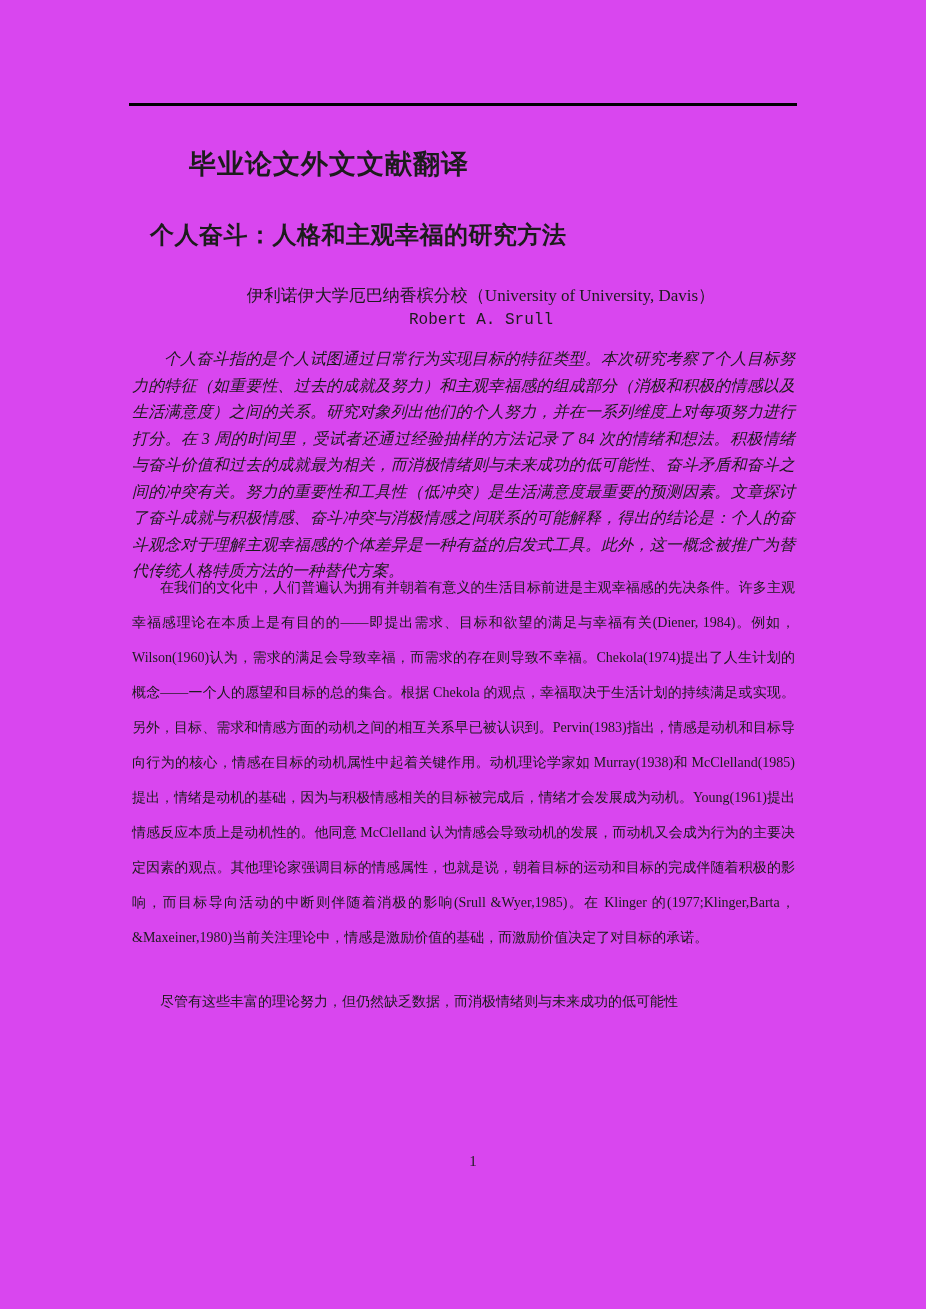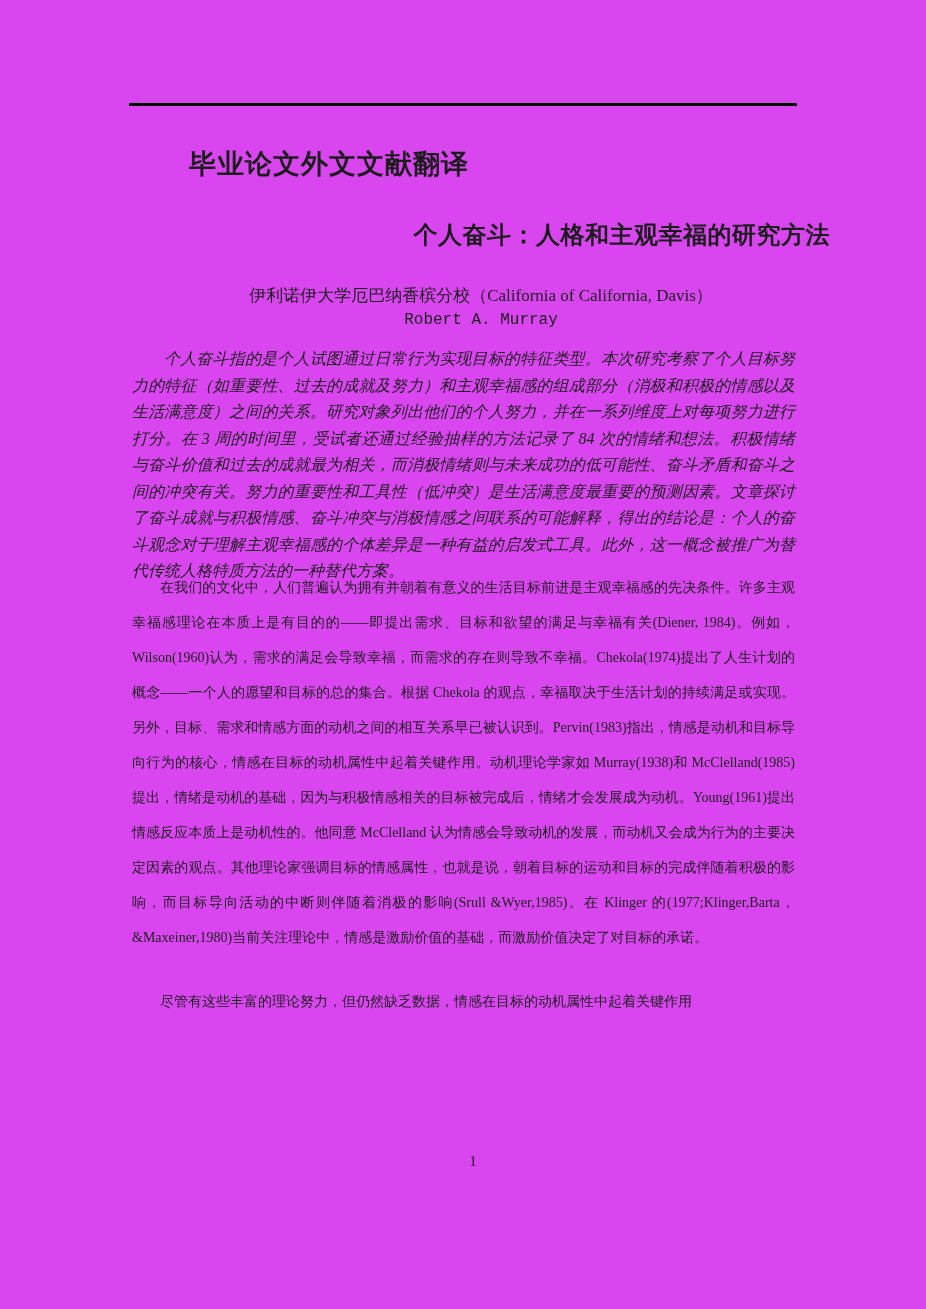--- a/index.html
+++ b/index.html
@@ -34,21 +34,21 @@
     font-size: 27px;
     letter-spacing: 1px;
     white-space: nowrap;
   }
   .title {
     position: absolute;
     top: 219px;
     left: 150px;
     width: 680px;
     margin: 0;
-    text-align: right;
+    text-align: left;
     font-family: "Liberation Serif", serif;
     font-weight: bold;
     font-size: 24px;
     letter-spacing: 0.5px;
   }
   .affiliation {
     position: absolute;
     top: 284px;
     left: 141px;
     width: 680px;
@@ -103,26 +103,26 @@
 <body>
 
 <div class="page">
 
   <div class="header-rule"></div>
 
   <div class="doc-label">毕业论文外文文献翻译</div>
 
   <h1 class="title">个人奋斗：人格和主观幸福的研究方法</h1>
 
-  <div class="affiliation">伊利诺伊大学厄巴纳香槟分校（California of California, Davis）</div>
+  <div class="affiliation">伊利诺伊大学厄巴纳香槟分校（University of University, Davis）</div>
 
-  <div class="author">Robert A. Murray</div>
+  <div class="author">Robert A. Srull</div>
 
   <p class="abstract">个人奋斗指的是个人试图通过日常行为实现目标的特征类型。本次研究考察了个人目标努力的特征（如重要性、过去的成就及努力）和主观幸福感的组成部分（消极和积极的情感以及生活满意度）之间的关系。研究对象列出他们的个人努力，并在一系列维度上对每项努力进行打分。在 3 周的时间里，受试者还通过经验抽样的方法记录了 84 次的情绪和想法。积极情绪与奋斗价值和过去的成就最为相关，而消极情绪则与未来成功的低可能性、奋斗矛盾和奋斗之间的冲突有关。努力的重要性和工具性（低冲突）是生活满意度最重要的预测因素。文章探讨了奋斗成就与积极情感、奋斗冲突与消极情感之间联系的可能解释，得出的结论是：个人的奋斗观念对于理解主观幸福感的个体差异是一种有益的启发式工具。此外，这一概念被推广为替代传统人格特质方法的一种替代方案。</p>
 
   <div class="body-text">
     <p>在我们的文化中，人们普遍认为拥有并朝着有意义的生活目标前进是主观幸福感的先决条件。许多主观幸福感理论在本质上是有目的的——即提出需求、目标和欲望的满足与幸福有关(Diener, 1984)。例如，Wilson(1960)认为，需求的满足会导致幸福，而需求的存在则导致不幸福。Chekola(1974)提出了人生计划的概念——一个人的愿望和目标的总的集合。根据 Chekola 的观点，幸福取决于生活计划的持续满足或实现。另外，目标、需求和情感方面的动机之间的相互关系早已被认识到。Pervin(1983)指出，情感是动机和目标导向行为的核心，情感在目标的动机属性中起着关键作用。动机理论学家如 Murray(1938)和 McClelland(1985)提出，情绪是动机的基础，因为与积极情感相关的目标被完成后，情绪才会发展成为动机。Young(1961)提出情感反应本质上是动机性的。他同意 McClelland 认为情感会导致动机的发展，而动机又会成为行为的主要决定因素的观点。其他理论家强调目标的情感属性，也就是说，朝着目标的运动和目标的完成伴随着积极的影响，而目标导向活动的中断则伴随着消极的影响(Srull  &amp;Wyer,1985)。在 Klinger 的(1977;Klinger,Barta，&amp;Maxeiner,1980)当前关注理论中，情感是激励价值的基础，而激励价值决定了对目标的承诺。</p>
-    <p>尽管有这些丰富的理论努力，但仍然缺乏数据，情感在目标的动机属性中起着关键作用</p>
+    <p>尽管有这些丰富的理论努力，但仍然缺乏数据，而消极情绪则与未来成功的低可能性</p>
   </div>
 
   <div class="page-number">1</div>
 
 </div>
 
 </body></html>

